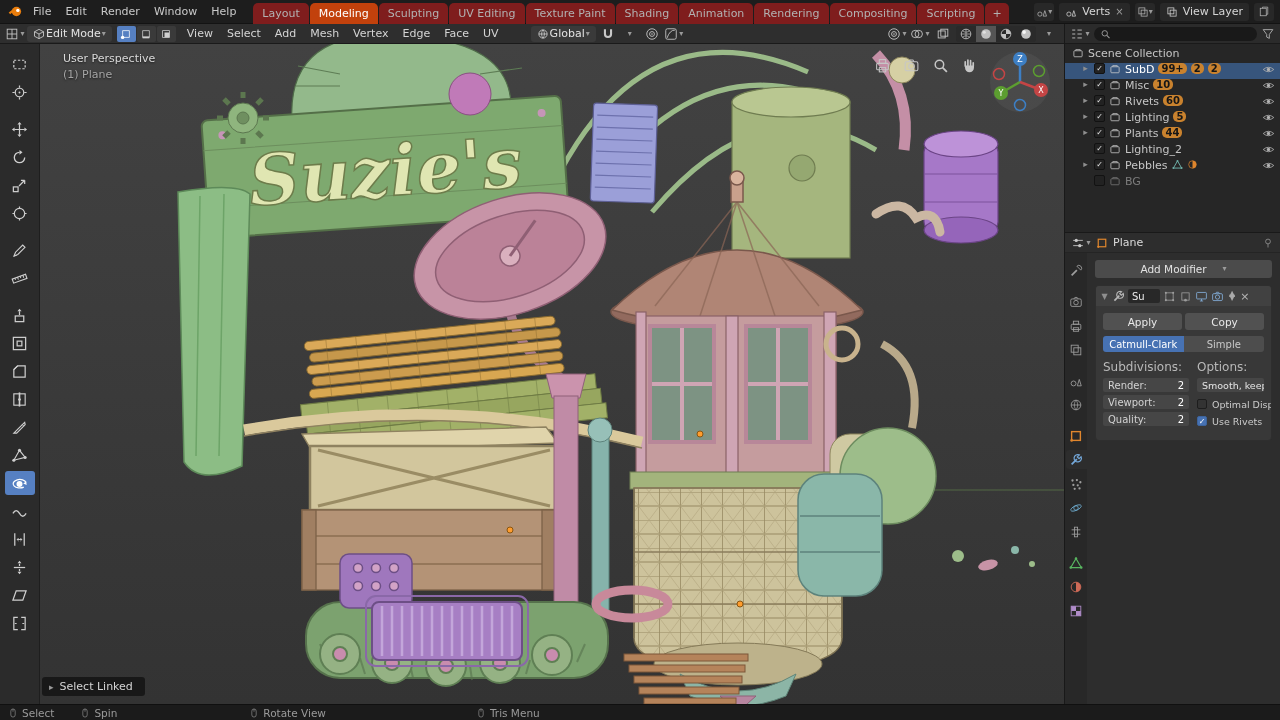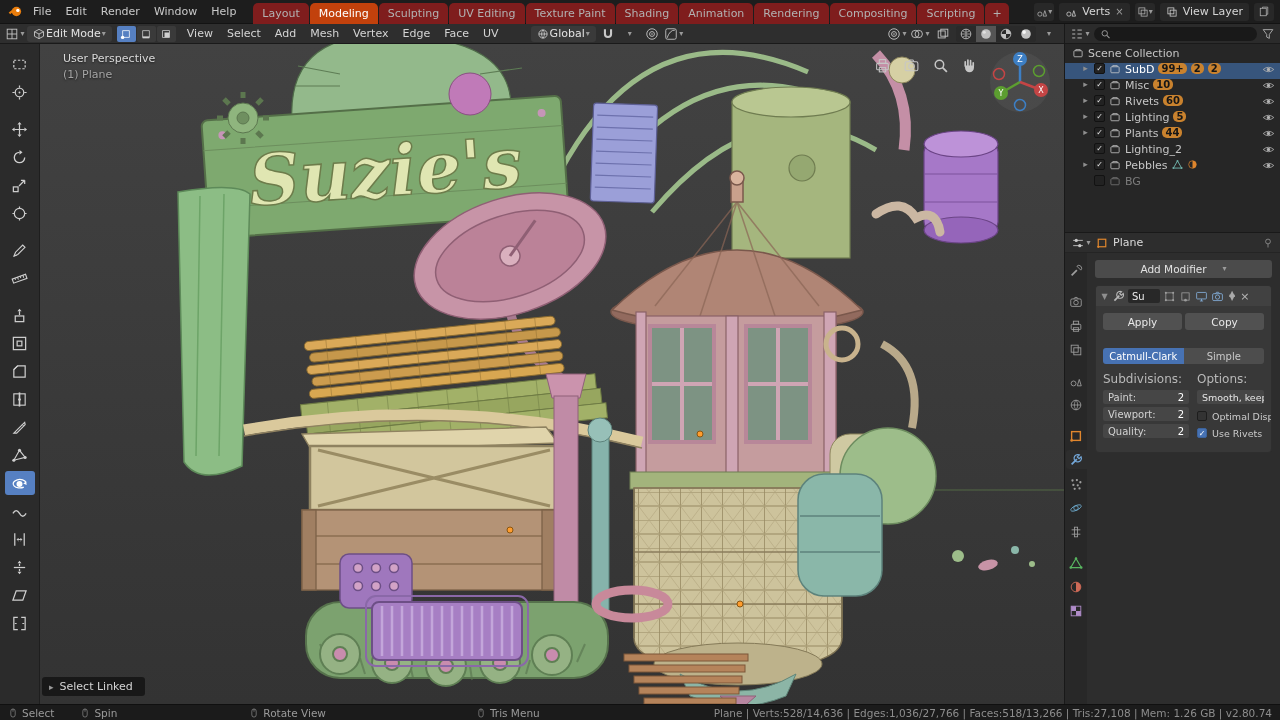--- a/index.html
+++ b/index.html
@@ -99,21 +99,21 @@
 .modhead .tri9{font-size:8px}
 .modicon{width:13px;height:13px;color:#b9b9b9}
 .modname{background:#282828;border-radius:2px;height:14px;min-width:32px;padding:0 4px;color:#ececec;font-size:10px;display:flex;align-items:center;cursor:text}
 .mh-i{width:13px;height:13px;color:#9c9c9c}
 .mh-i.on{color:#86b3e0}
 .updn{display:flex;flex-direction:column;line-height:.55;color:#aaa;font-size:8px;margin-left:2px}
 .mx{color:#b5b5b5;font-size:11px;padding:0 2px}
 .modbody{padding:7px 7px 9px}
 .btnrow{display:flex;gap:3px}
 .btn{flex:1;height:17px;background:#515151;border-radius:3px;display:flex;align-items:center;justify-content:center;color:#e8e8e8;font-size:10.5px}
-.seg{display:flex;height:16px;margin-top:18px;border-radius:3px;overflow:hidden}
+.seg{display:flex;height:16px;margin-top:6px;border-radius:3px;overflow:hidden}
 .sg{flex:1;display:flex;align-items:center;justify-content:center;font-size:10px;background:#4d4d4d;color:#c9c9c9}
 .sg.active{background:#4772b3;color:#fff}
 .cols{display:flex;gap:8px;margin-top:8px}
 .col-l{width:86px}.col-r{flex:1;min-width:0}
 .collabel{font-size:12px;color:#b9b9b9;margin-bottom:4px}
 .numfield{height:14px;background:#464646;border-radius:2px;display:flex;align-items:center;padding:0 5px;margin-bottom:3px;font-size:10px}
 .nl{color:#d2d2d2}.nv{margin-left:auto;color:#fff}
 .dd{height:14px;background:#464646;border-radius:2px;display:flex;align-items:center;padding:0 5px;font-size:9.5px;color:#e4e4e4;margin-bottom:5px;white-space:nowrap;overflow:hidden}
 .cbrow{display:flex;align-items:center;gap:5px;height:14px;margin-bottom:3px;font-size:9.5px;color:#cbcbcb;white-space:nowrap}
 .cb{width:10px;height:10px;background:#333;border:1px solid #1d1d1d;border-radius:2px;flex:none;
@@ -1173,21 +1173,21 @@
             <span class="btn">Copy</span>
           </div>
           <div class="seg">
             <span class="sg active">Catmull-Clark</span>
             <span class="sg">Simple</span>
           </div>
           <div class="cols">
             <div class="col-l">
               <div class="collabel">Subdivisions:</div>
               <div class="numfield">
-                <span class="nl">Paint:</span>
+                <span class="nl">Render:</span>
                 <span class="nv">2</span>
               </div>
               <div class="numfield">
                 <span class="nl">Viewport:</span>
                 <span class="nv">2</span>
               </div>
               <div class="numfield">
                 <span class="nl">Quality:</span>
                 <span class="nv">2</span>
               </div>
@@ -1231,16 +1231,15 @@
           <use href="#s-mouse"></use>
         </svg>
       <span>Rotate View</span>
     </span>
     <span class="hint g3">
       <svg>
           <use href="#s-mouse"></use>
         </svg>
       <span>Tris Menu</span>
     </span>
-    <span class="stats">Plane | Verts:528/14,636 | Edges:1,036/27,766 | Faces:518/13,266 | Tris:27,108 | Mem: 1.26 GB | v2.80.74</span>
   </div>
 
 </div>
 
 </body></html>

